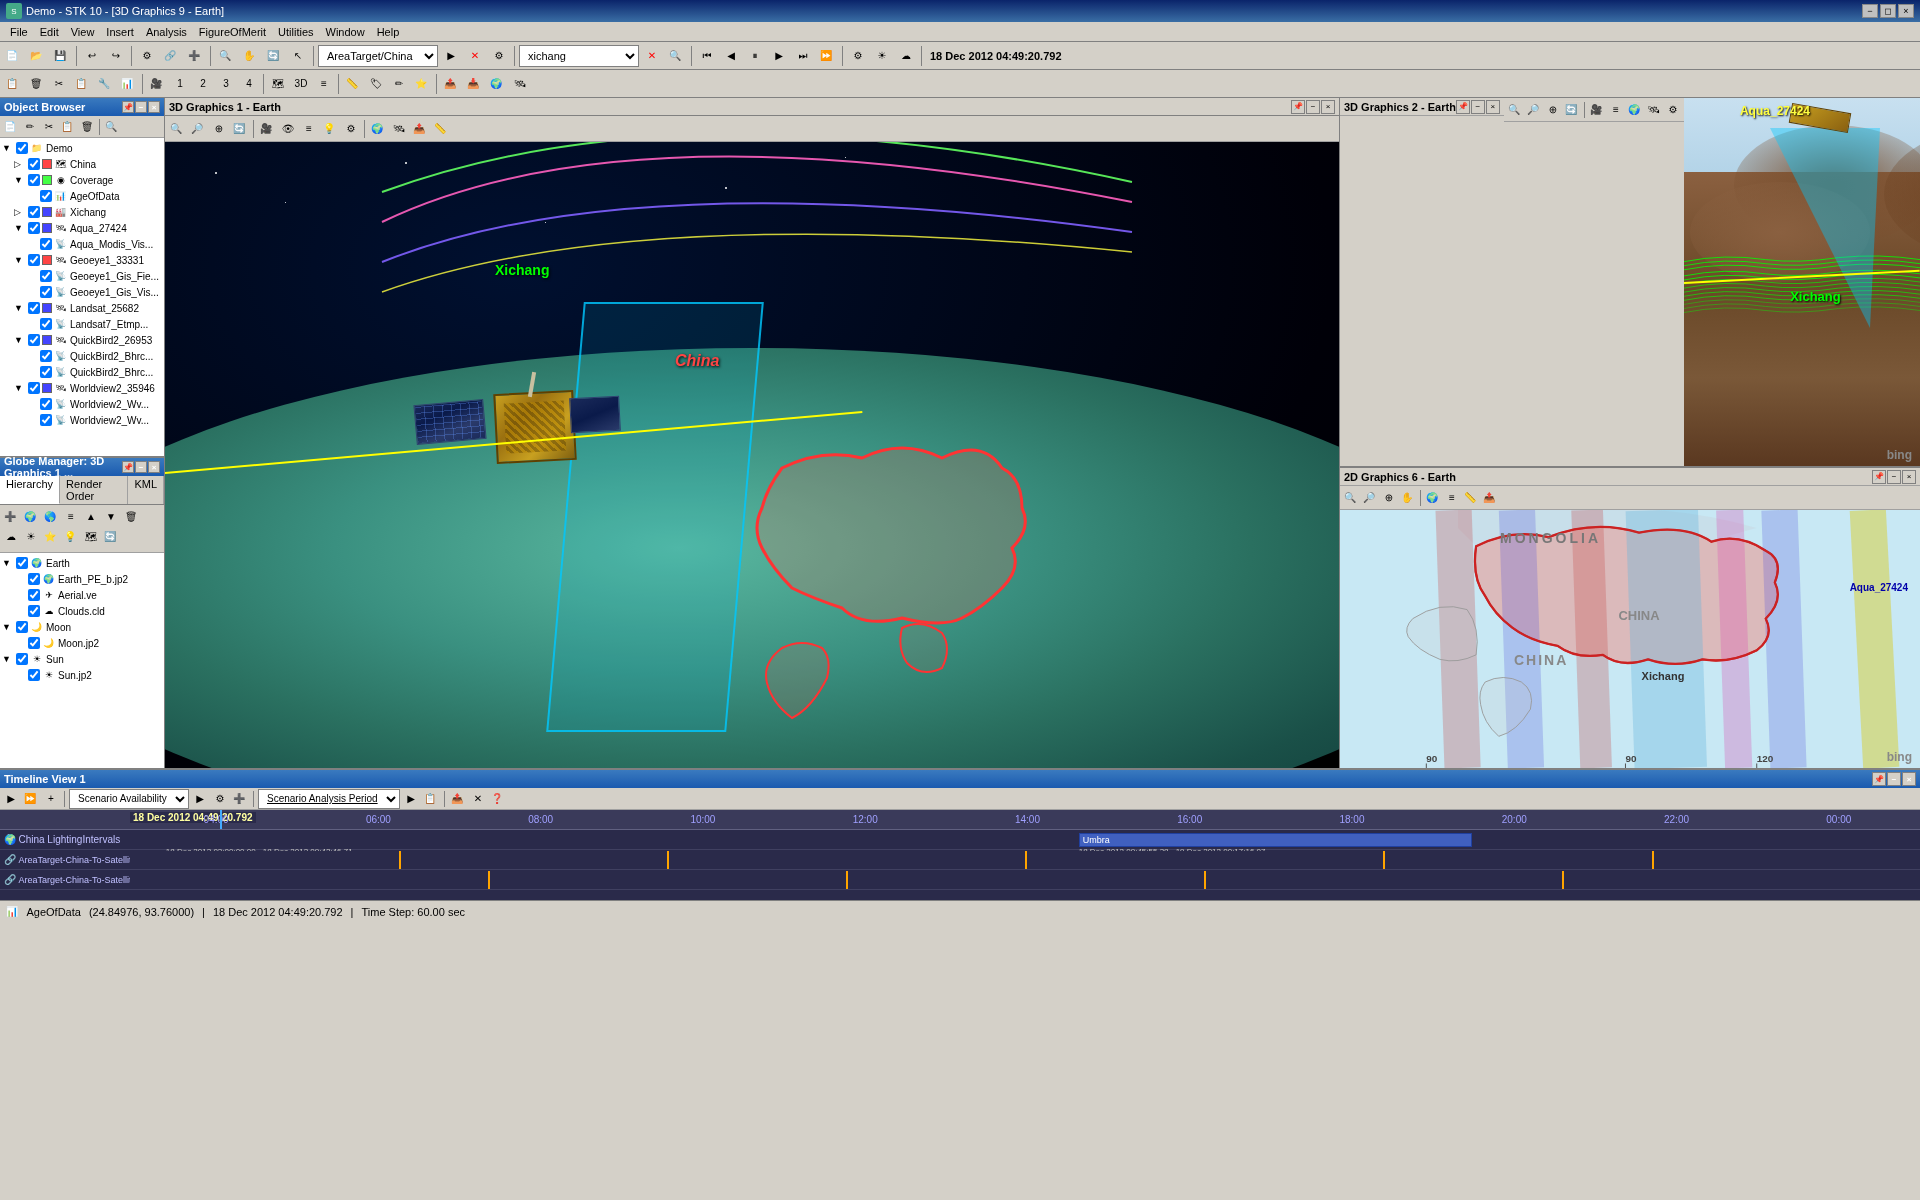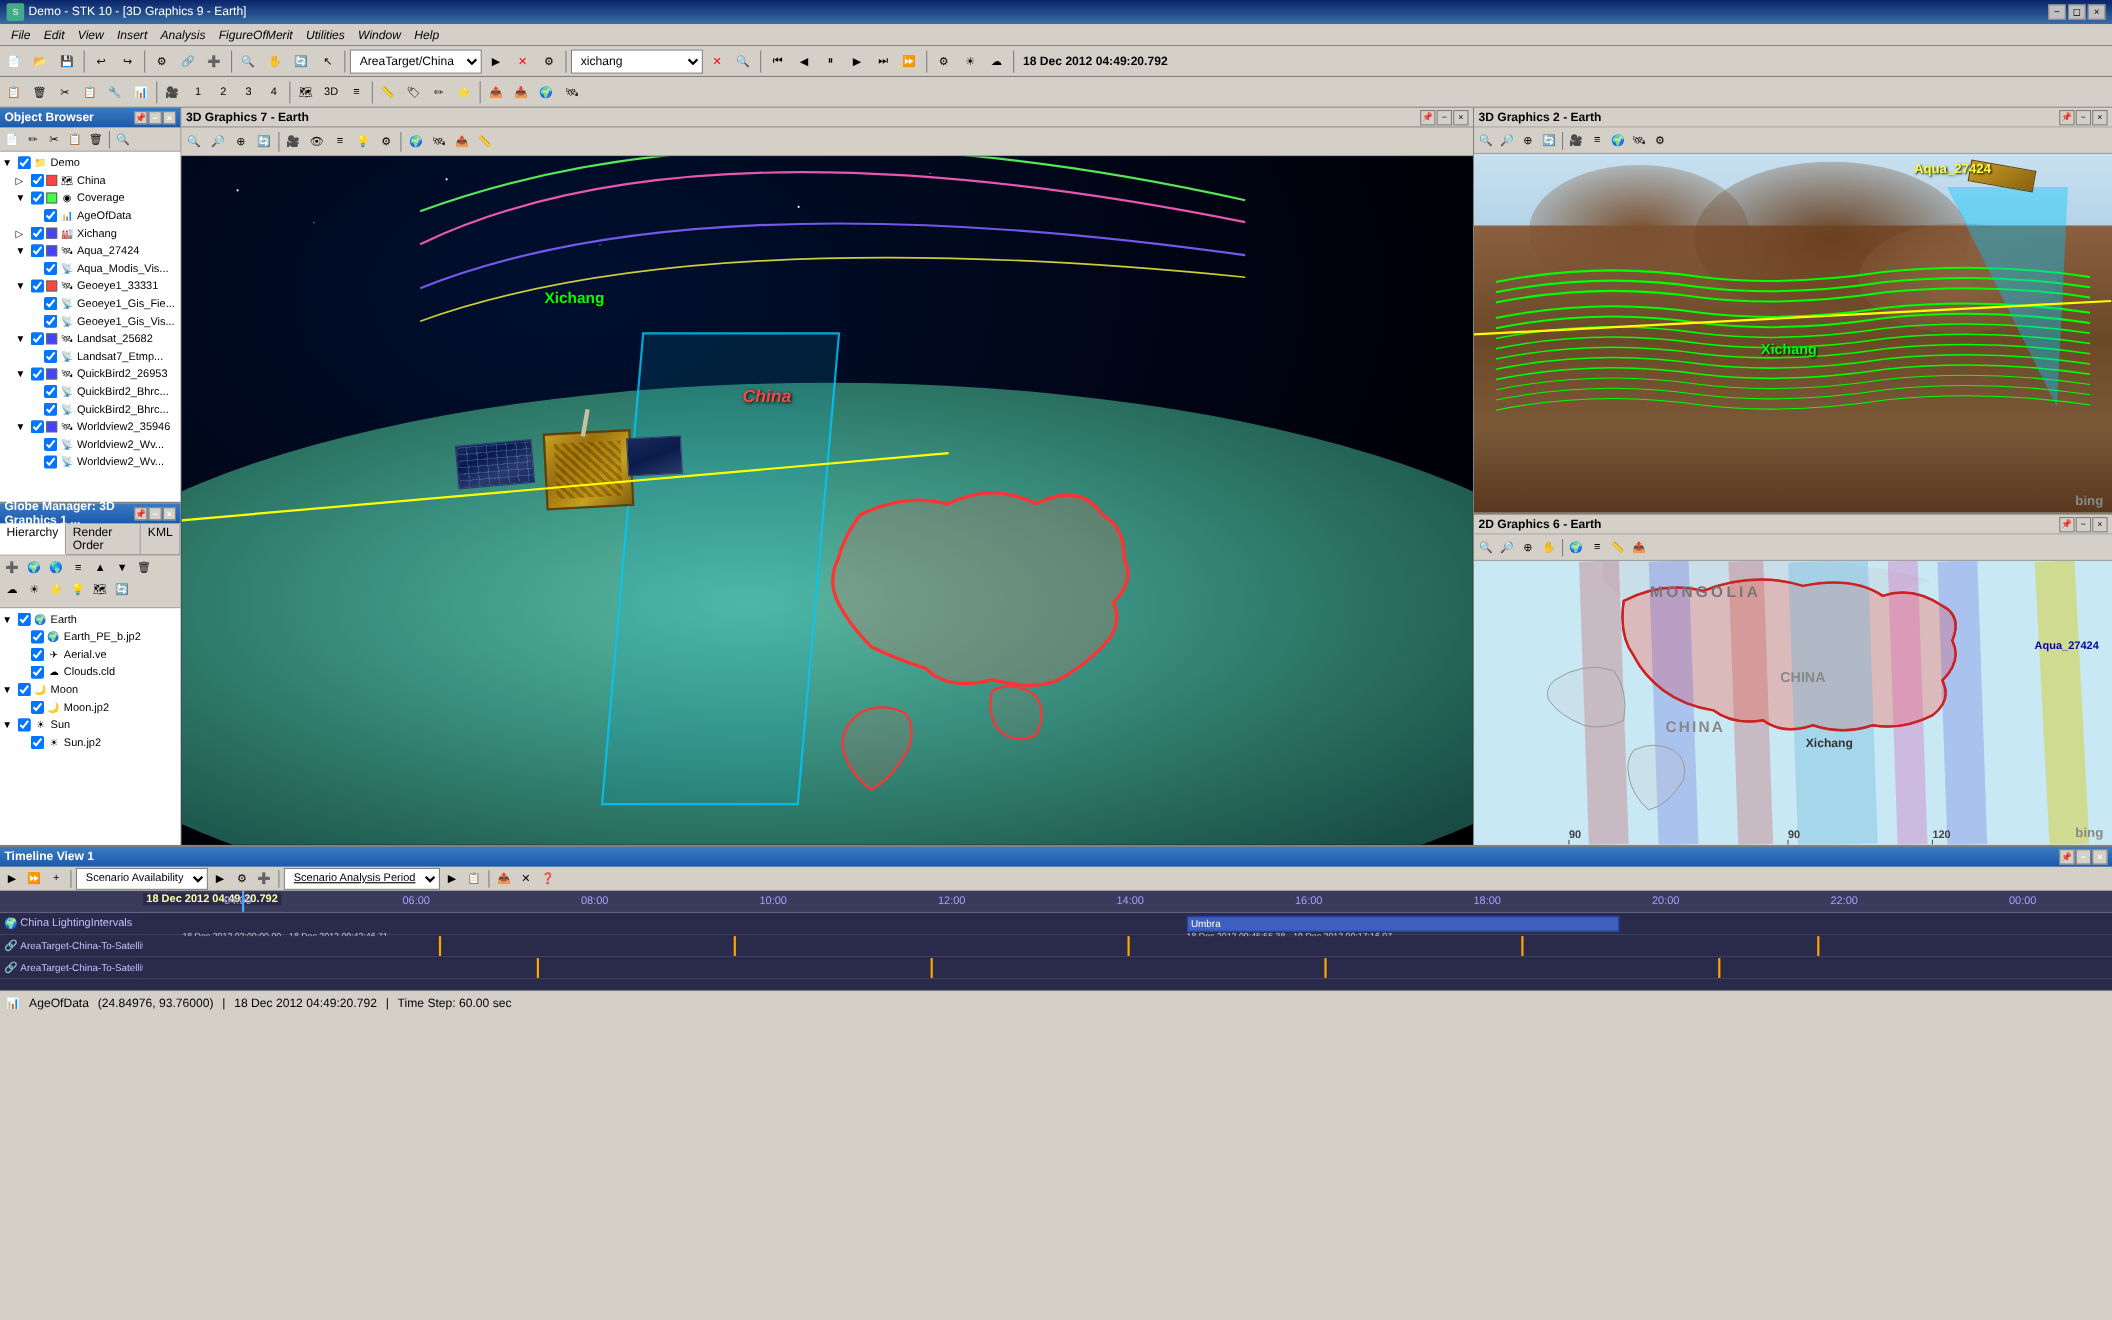--- a/index.html
+++ b/index.html
@@ -36,21 +36,20 @@
       background: #d4d0c8;
       display: flex;
       align-items: center;
       padding: 0 4px;
       border-bottom: 1px solid #808080;
       font-size: 11px;
     }
     .menu-item {
       padding: 1px 6px;
       cursor: pointer;
-      font-style: italic;
     }
 
     
     #toolbar {
       height: 28px;
       background: #d4d0c8;
       display: flex;
       align-items: center;
       padding: 0 2px;
       border-bottom: 1px solid #808080;
@@ -178,21 +177,21 @@
       width: 580px;
       display: flex;
       flex-direction: column;
     }
 
     
     #graphics3d-2 {
       height: 370px;
       border-bottom: 2px solid #808080;
       display: flex;
-      flex-direction: column;
+      flex-direction: row;
     }
     #g3d2-content {
       flex: 1; position: relative; background: #8b6b4a; overflow: hidden;
     }
 
     
     #graphics2d-1 {
       flex: 1;
       display: flex;
       flex-direction: column;
@@ -616,21 +615,21 @@
           <span class="tree-icon">☀</span>
           <span class="tree-label">Sun.jp2</span>
         </div>
       </div>
     </div>
   </div>
 
   <div id="center-panel">
 
     <div id="g3d1-titlebar">
-      <span style="font-weight:bold;font-size:11px;">3D Graphics 7 - Earth</span>
+      <span style="font-weight:bold;font-size:11px;">3D Graphics 1 - Earth</span>
       <div class="corner-btns">
         <div class="corner-btn">📌</div>
         <div class="corner-btn">−</div>
         <div class="corner-btn">×</div>
       </div>
     </div>
     <div id="g3d1-toolbar">
       <div class="tb-btn" style="width:20px;height:20px;">🔍</div>
       <div class="tb-btn" style="width:20px;height:20px;">🔎</div>
       <div class="tb-btn" style="width:20px;height:20px;">⊕</div>

